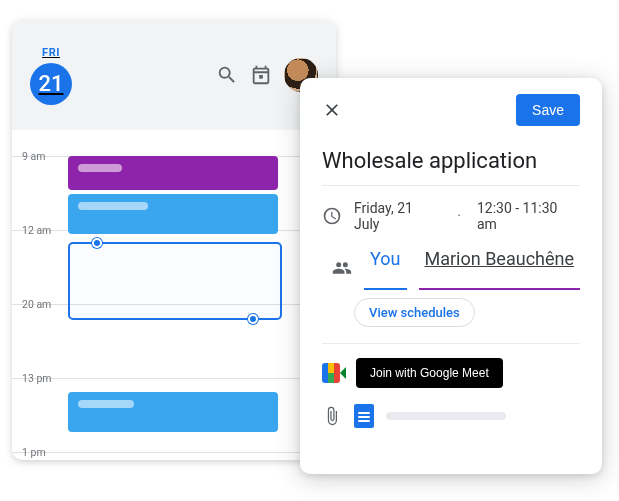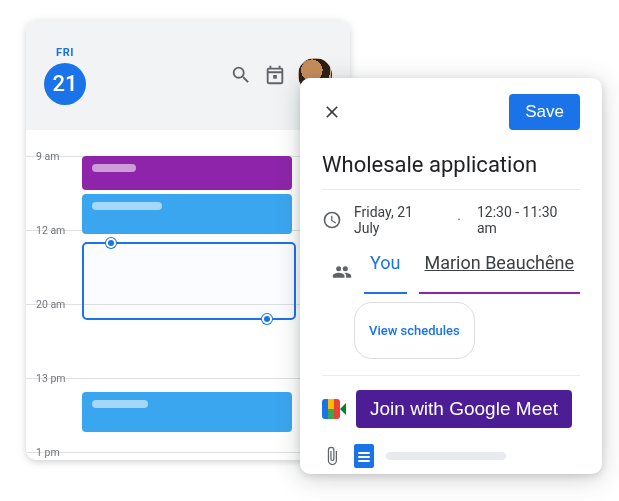--- a/index.html
+++ b/index.html
@@ -8,28 +8,29 @@
     height: 501px;
     font-family: 'Google Sans', Roboto, Arial, sans-serif;
     background: #fff;
     position: relative;
     overflow: hidden;
   }
 
   
   .cal {
     position: absolute;
-    left: 26px;
+    left: 12px;
     top: 20px;
     width: 324px;
     height: 440px;
     background: #fff;
     border-radius: 10px;
     box-shadow: 0 2px 10px rgba(60,64,67,.15), 0 2px 4px rgba(60,64,67,.1);
     overflow: hidden;
+    text-decoration: underline;
   }
   .cal-head {
     height: 110px;
     background: #f1f3f4;
     display: flex;
     align-items: center;
     padding: 0 18px;
     gap: 12px;
   }
   .day-col { text-align: center; margin-right: auto; }
@@ -146,21 +147,21 @@
   }
   .close-x {
     width: 20px; height:20px;
     display:flex;align-items:center;justify-content:center;
     color:#3c4043;
   }
   .save-btn {
     background:#1a73e8; color:#fff;
     border:none; border-radius:4px;
     padding:8px 16px;
-    font-size:17px; font-weight:500;
+    font-size:14px; font-weight:500;
     cursor:pointer;
   }
   .evt-title {
     font-size: 22px;
     color:#202124;
     font-weight:400;
     margin-bottom: 12px;
   }
   .divider { height:1px; background:#e8eaed; margin: 6px 0 14px; }
 
@@ -189,42 +190,42 @@
   .pill-you { color:#1a73e8; border-color:#1a73e8; }
   .pill-marion { color:#3c4043; border-color:#8e24aa;text-decoration:underline; }
 
   .view-sched {
     display:inline-block;
     margin-left:32px;
     margin-top:2px;
     margin-bottom:10px;
     border:1px solid #dadce0;
     border-radius:18px;
-    padding:20px 14px;
+    padding:6px 14px;
     font-size:13px;
     color:#1a73e8;
     font-weight:500;
   }
 
   .meet-row {
     display:flex; align-items:center; gap:10px;
     margin-top:4px;
     margin-bottom:16px;
   }
   .meet-logo {
     width:24px;height:20px;position:relative;
   }
   .meet-logo .b1{position:absolute;left:0;top:0;width:6px;height:20px;background:#1a73e8;border-top-left-radius:3px;border-bottom-left-radius:3px;}
   .meet-logo .b2{position:absolute;left:6px;top:0;width:6px;height:10px;background:#fbbc04;}
   .meet-logo .b3{position:absolute;left:6px;top:10px;width:6px;height:10px;background:#34a853;}
   .meet-logo .b4{position:absolute;left:12px;top:0;width:6px;height:20px;background:#ea4335;border-top-right-radius:3px;border-bottom-right-radius:3px;}
   .meet-logo .tri{position:absolute;left:18px;top:4px;width:0;height:0;border-top:6px solid transparent;border-bottom:6px solid transparent;border-right:6px solid #00832d;}
   .meet-btn{
-    background:#4c1d95;color:#fff;border:none;border-radius:4px;
-    padding:8px 14px;font-size:19px;font-weight:500;
+    background:#000000;color:#fff;border:none;border-radius:4px;
+    padding:8px 14px;font-size:12px;font-weight:500;
   }
   .attach-row{
     display:flex;align-items:center;gap:12px;
   }
   .clip{color:#5f6368;}
   .doc-icon{
     width:20px;height:24px;background:#1a73e8;border-radius:2px;
     position:relative;
   }
   .doc-icon::before,.doc-icon::after{

